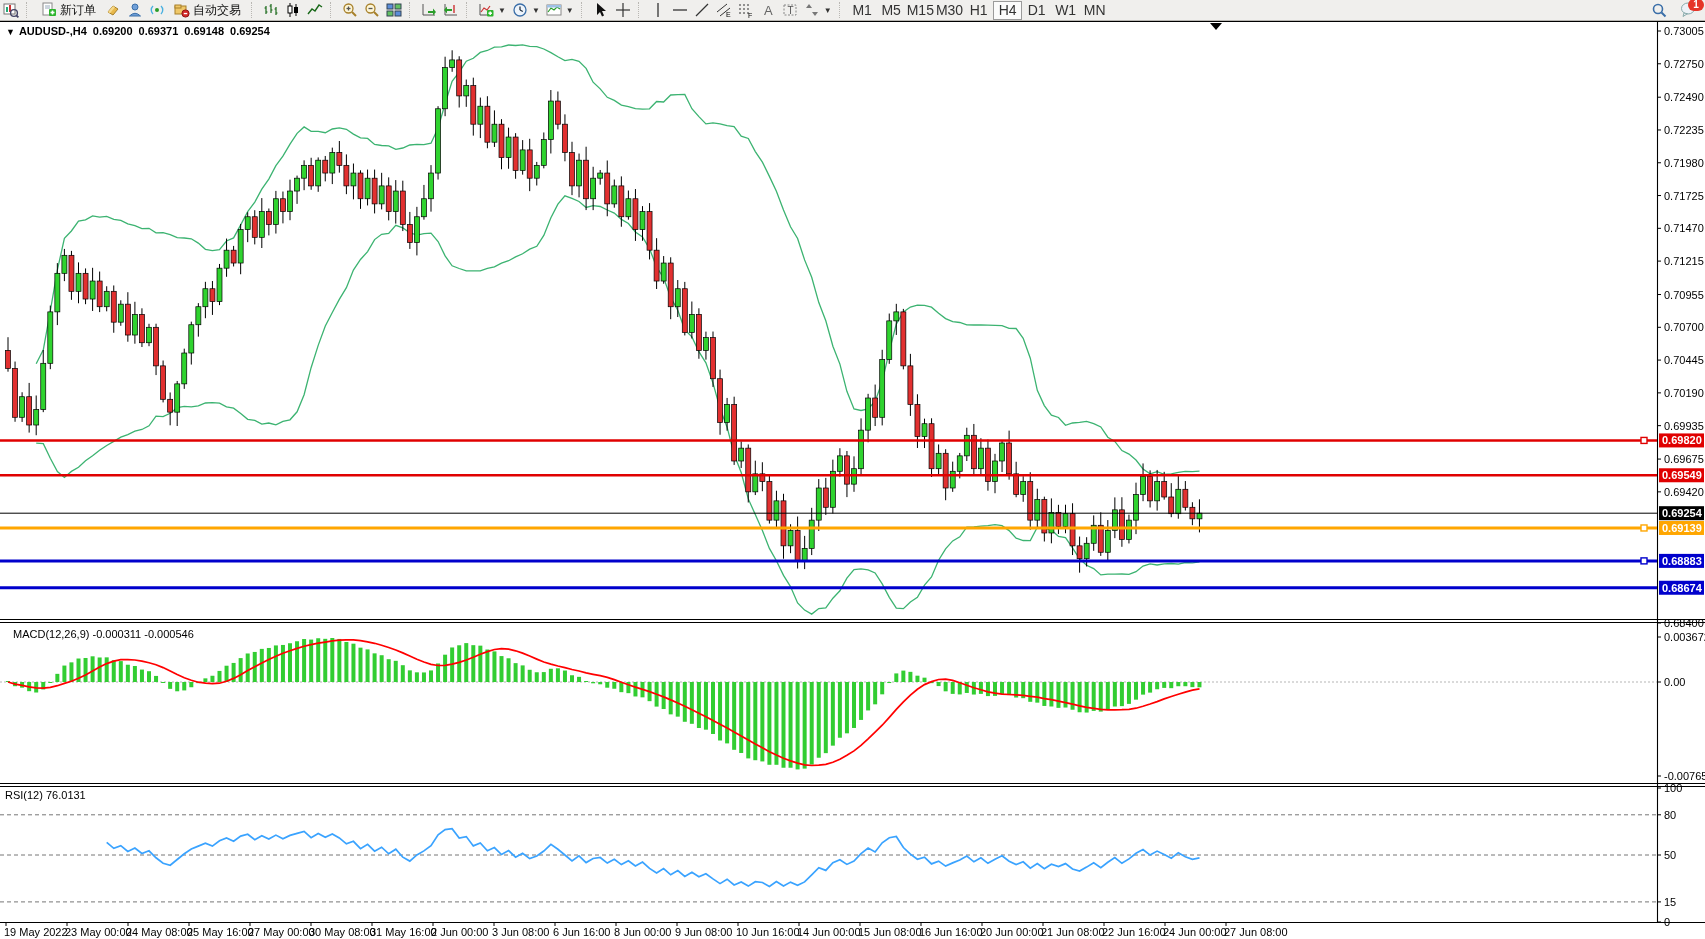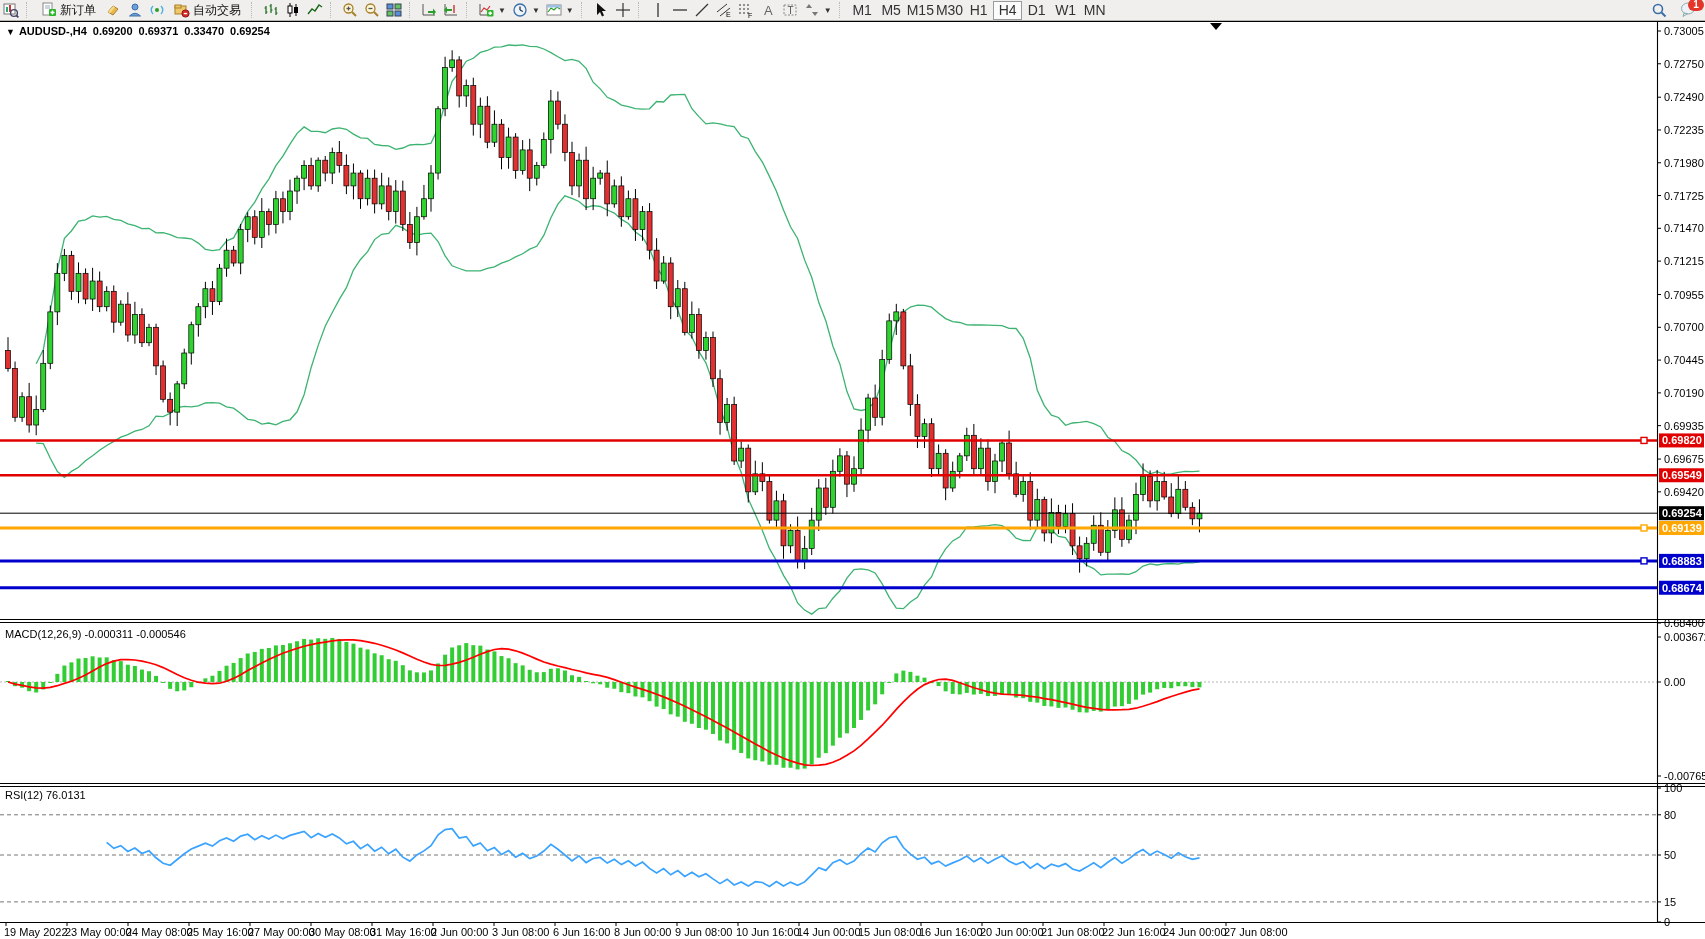--- a/index.html
+++ b/index.html
@@ -18,21 +18,21 @@
   .caret{font-size:8px;color:#333;margin-left:1px;}
   .tb-right{margin-left:auto;display:flex;align-items:center;margin-right:8px;gap:10px;}
   .badge{position:absolute;top:-2px;right:-7px;background:#e53528;color:#fff;font-size:10px;
     font-weight:700;border-radius:8px;min-width:12px;height:12px;line-height:12px;
     text-align:center;padding:0 2px;}
   .chatwrap{position:relative;}
   
   .ovl{position:absolute;z-index:3;font-size:11px;color:#000;white-space:nowrap;}
   #symbolLabel{left:6px;top:25px;font-weight:700;}
   #symbolLabel .v{font-weight:700;margin-left:6px;}
-  #macdLabel{left:5px;top:628px;}
+  #macdLabel{left:13px;top:628px;}
   #rsiLabel{left:5px;top:789px;}
   .dn-arrow{font-size:9px;margin-right:4px;}
   svg text{font-family:"Liberation Sans",sans-serif;}
 </style>
 </head>
 <body>
 
 <div class="toolbar">
   <button class="tbtn">
     <svg width="16" height="16">
@@ -914,20 +914,20 @@
       <line x1="1104" y1="922" x2="1104" y2="926" stroke="#000"></line>
       <text x="1102" y="936" font-size="11" fill="#000">22 Jun 16:00</text>
       <line x1="1165" y1="922" x2="1165" y2="926" stroke="#000"></line>
       <text x="1163" y="936" font-size="11" fill="#000">24 Jun 00:00</text>
       <line x1="1226" y1="922" x2="1226" y2="926" stroke="#000"></line>
       <text x="1224" y="936" font-size="11" fill="#000">27 Jun 08:00</text>
     </g>
   </svg>
 
 <div class="ovl" id="symbolLabel">
-  <span class="dn-arrow">▼</span><span>AUDUSD-,H4</span><span class="v">0.69200</span><span class="v">0.69371</span><span class="v">0.33470</span><span class="v">0.69254</span>
+  <span class="dn-arrow">▼</span><span>AUDUSD-,H4</span><span class="v">0.69200</span><span class="v">0.69371</span><span class="v">0.69148</span><span class="v">0.69254</span>
 </div>
 <div class="ovl" id="macdLabel">
   <span>MACD(12,26,9)</span>&nbsp;<span>-0.000311</span>&nbsp;<span>-0.000546</span>
 </div>
 <div class="ovl" id="rsiLabel">
   <span>RSI(12)</span>&nbsp;<span>76.0131</span>
 </div>
 
 </body></html>

